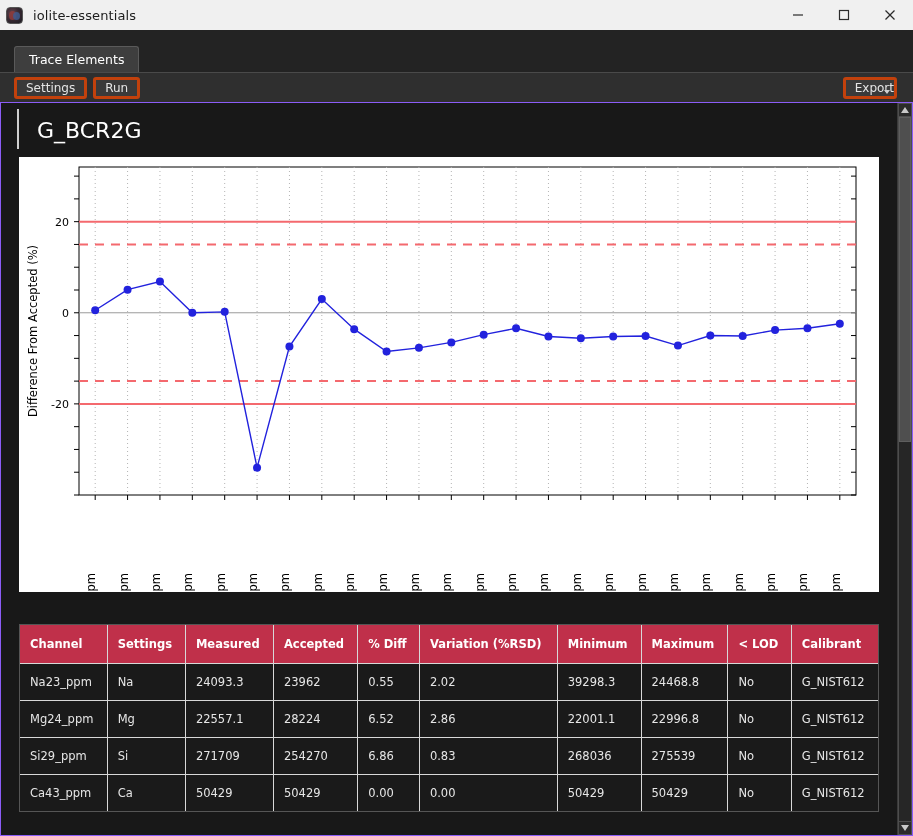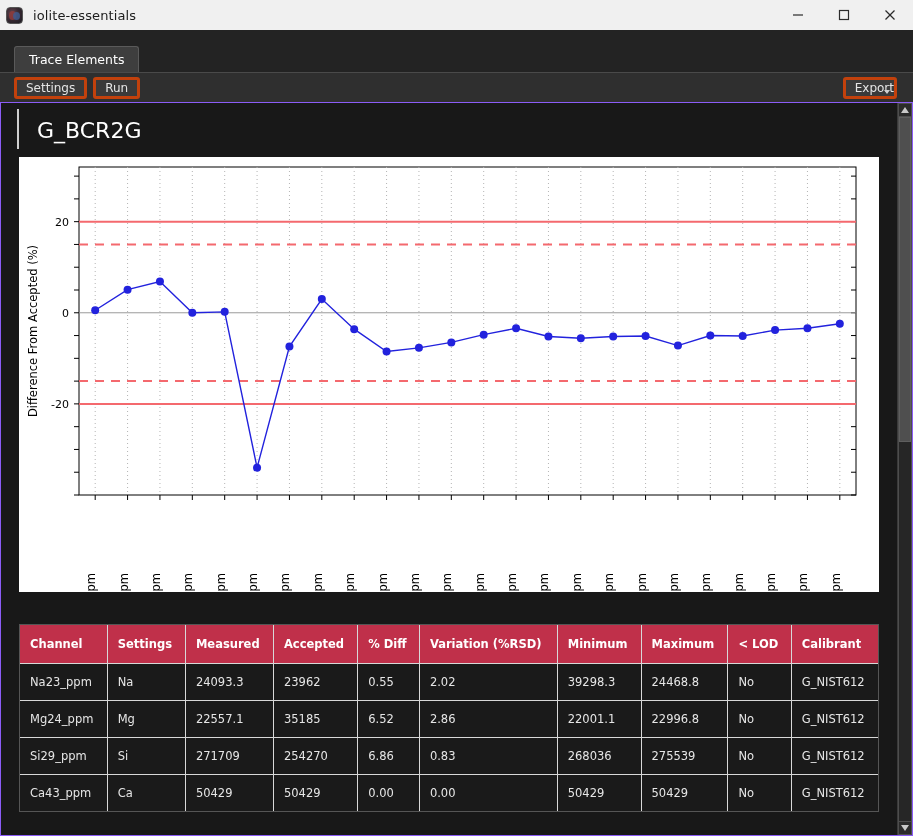--- a/index.html
+++ b/index.html
@@ -354,21 +354,21 @@
                   <td>2.02</td>
                   <td>39298.3</td>
                   <td>24468.8</td>
                   <td>No</td>
                   <td>G_NIST612</td>
                 </tr>
                 <tr>
                   <td>Mg24_ppm</td>
                   <td>Mg</td>
                   <td>22557.1</td>
-                  <td>35185</td>
+                  <td>28224</td>
                   <td>6.52</td>
                   <td>2.86</td>
                   <td>22001.1</td>
                   <td>22996.8</td>
                   <td>No</td>
                   <td>G_NIST612</td>
                 </tr>
                 <tr>
                   <td>Si29_ppm</td>
                   <td>Si</td>

